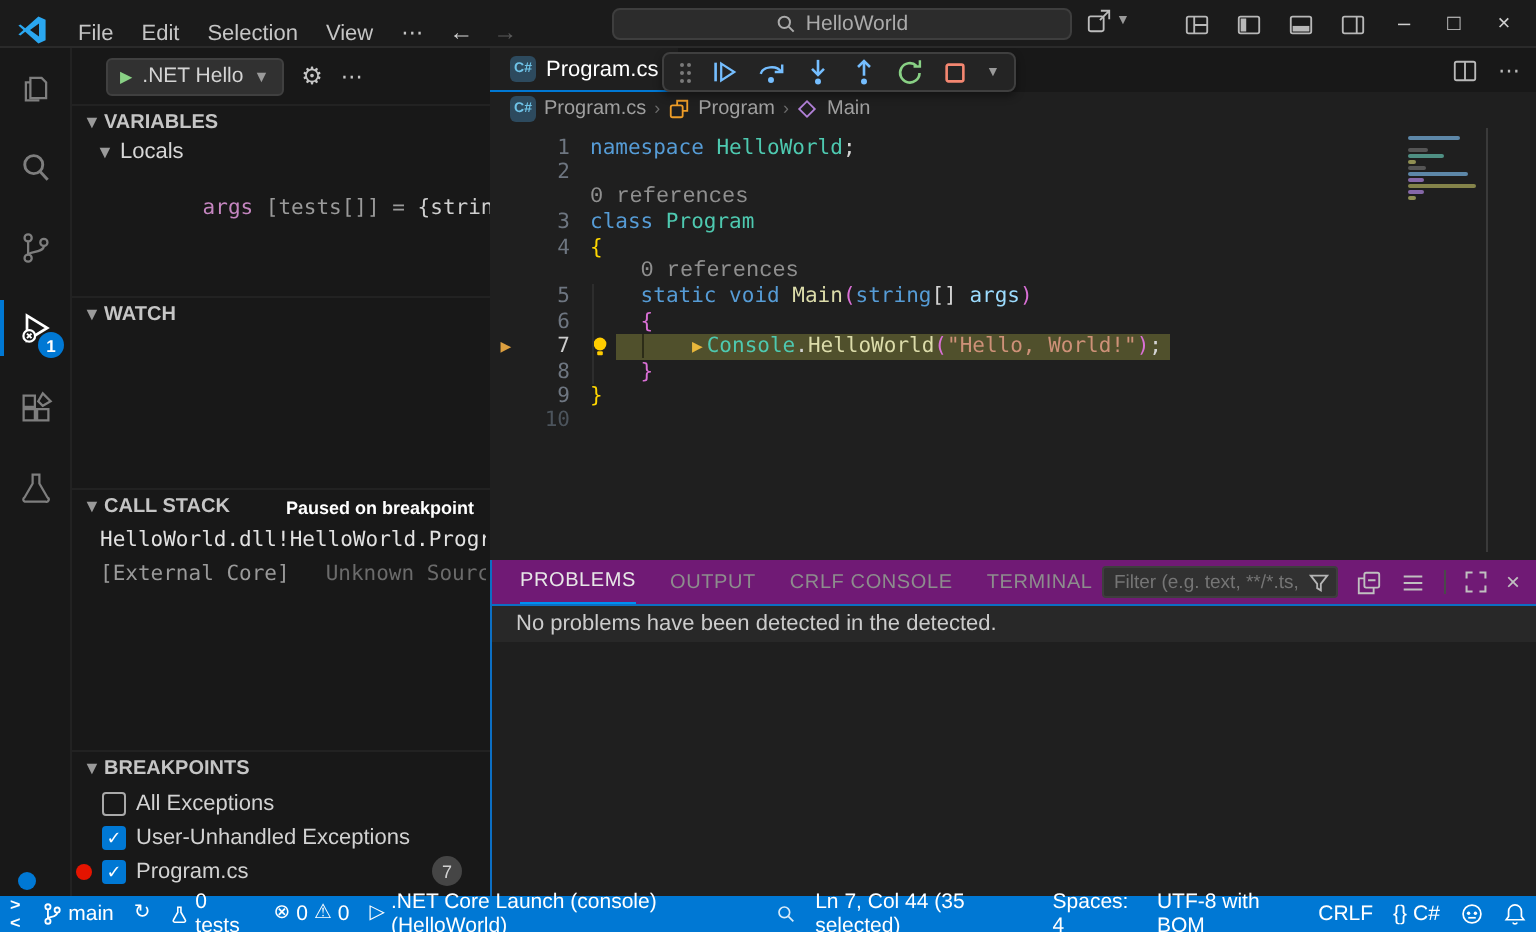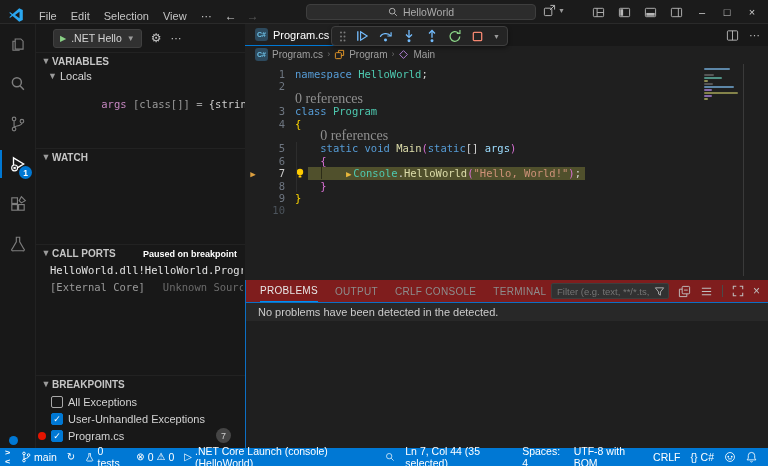--- a/index.html
+++ b/index.html
@@ -60,46 +60,46 @@
 #breadcrumbs .sep{color:#6c6c6c;font-size:9px}
 .bc-item{display:flex;align-items:center;gap:4px}
 
 #code{position:absolute;top:38px;left:0;right:0;bottom:0;font-family:"DejaVu Sans Mono",monospace;font-size:10.5px;padding-top:6px}
 .cl{display:flex;height:12.4px;line-height:12.4px;white-space:pre;position:relative}
 .glyph{width:16px;flex:0 0 16px;text-align:center}
 .num{width:24px;flex:0 0 24px;text-align:right;color:#6e7681;padding-right:0}
 .num.dim{color:#4c545c}
 .num.active{color:#cccccc}
 .txt{padding-left:10px;display:flex;align-items:center}
-.lens{font-size:14px;color:#8f8f8f;font-family:Liberation Serif, serif}
+.lens{font-size:11px;color:#8f8f8f;font-family:Liberation Mono, monospace}
 .tk-kw{color:#569cd6}.tk-type{color:#4ec9b0}.tk-fn{color:#dcdcaa}.tk-str{color:#ce9178}
 .tk-pun{color:#d4d4d4}.tk-b1{color:#ffd700}.tk-b2{color:#da70d6}.tk-var{color:#9cdcfe}
 .cl.cur .band{background:rgba(255,255,90,.22);padding-right:4px}
 .bp-cur{color:#dc9f3f;font-size:9px}
 .inline-arrow{color:#e8b73b;font-size:9px;margin-right:2px}
 .bulb{width:12px;display:inline-flex;align-items:center;margin-right:1px}
 .guide{position:absolute;width:1px;background:#343434;z-index:2}
 #minimap{position:absolute;right:24px;top:2px;width:46px;bottom:4px;border-right:1px solid #3a3a3a;padding:4px 4px 0 6px}
 .mk{height:2px;margin-bottom:1px;border-radius:1px}
 
 #panel{position:absolute;top:280px;left:245px;right:0;bottom:18px;background:#1e1e1e;border-left:1px solid #0c6fc4}
-#panel-head{position:absolute;top:0;left:0;right:0;height:22px;display:flex;align-items:flex-start;background:#7f1d1d;padding-left:14px;gap:17px}
+#panel-head{position:absolute;top:0;left:0;right:0;height:22px;display:flex;align-items:flex-start;background:#701a75;padding-left:14px;gap:17px}
 .ptab{font-size:10px;color:#8d8d8d;letter-spacing:.3px;height:22px;display:flex;align-items:center}
 .ptab.active{color:#e7e7e7;border-bottom:1px solid #0090f1}
 #panel-right{position:absolute;right:8px;top:0;height:22px;display:flex;align-items:center;gap:9px;color:#c0c0c0}
 #filter-box{width:118px;height:16px;background:#313131;border:1px solid #3e3e3e;border-radius:2px;display:flex;align-items:center;padding:0 3px 0 5px;gap:3px}
 #filter-box input{flex:1;min-width:0;background:transparent;border:none;outline:none;color:#9a9a9a;font-size:9.5px;font-family:"Liberation Sans",sans-serif}
 .p-sep{width:1px;height:12px;background:#4a4a4a}
 #panel-content{position:absolute;top:22px;left:0;right:0;bottom:0;border-top:1px solid #0c6fc4;background:#1f1f1f}
 #panel-msg{height:18px;display:flex;align-items:center;padding-left:12px;font-size:11px;color:#cccccc;background:rgba(255,255,255,.045)}
 
 #statusbar{position:absolute;left:0;right:0;bottom:0;height:18px;background:#0078d4;display:flex;align-items:center;color:#fff;font-size:10.5px;z-index:40}
 .sb-item{display:flex;align-items:center;gap:3px;padding:0 5px;height:18px}
 .sb-gl{font-size:10px;line-height:10px}
-#sb-right{margin-left:auto;display:flex;align-items:center;padding-right:6px}
+#sb-right{margin-left:auto;display:flex;align-items:center;padding-right:0}
 #remote-gl{font-weight:bold;letter-spacing:-2px;font-size:9px;transform:scaleY(.9)}
 </style>
 </head>
 <body>
 
 <div id="titlebar">
   <svg id="logo" viewBox="0 0 16 16">
       <path fill="#2aa7f0" d="M11.2 1.2L4.6 7.1 2.2 5.2l-1 .6L3.7 8 1.2 10.2l1 .6 2.4-1.9 6.6 5.9 3.6-1.7V2.9L11.2 1.2zM11.5 4.7v6.6L7 8l4.5-3.3z"></path>
     </svg>
   <div id="menus"><span class="menu-item">File</span><span class="menu-item">Edit</span><span class="menu-item">Selection</span><span class="menu-item">View</span><span class="menu-item">⋯</span></div>
@@ -202,31 +202,31 @@
 
   <div class="sect-head" style="top:28px">
     <span class="chev">▼</span>
     <span>VARIABLES</span>
   </div>
   <div id="var-scope">
     <span class="chev">▼</span>
     <span>Locals</span>
   </div>
   <div id="var-row" class="mono">
-    <span class="v-name">args</span><span class="v-type"> [class[]] </span><span class="v-eq">= </span><span class="v-val">{string[0]}</span>
+    <span class="v-name">args</span><span class="v-type"> [tests[]] </span><span class="v-eq">= </span><span class="v-val">{string[0]}</span>
   </div>
 
   <div class="sect-head" style="top:124px">
     <span class="chev">▼</span>
     <span>WATCH</span>
   </div>
 
   <div class="sect-head" style="top:220px">
     <span class="chev">▼</span>
-    <span>CALL PORTS</span>
+    <span>CALL STACK</span>
     <span id="cs-badge">Paused on breakpoint</span>
   </div>
   <div class="frame f1 mono" style="top:240px">HelloWorld.dll!HelloWorld.Program.M</div>
   <div class="frame f2 mono" style="top:257px">
     <span>[External Core]</span><span class="sub">Unknown Source</span>
   </div>
 
   <div class="sect-head" style="top:351px">
     <span class="chev">▼</span>
     <span>BREAKPOINTS</span>
@@ -327,21 +327,21 @@
   </div>
 
   <div id="code">
     <div id="code-lines">
         <div class="cl"><span class="glyph"></span><span class="num">1</span><span class="txt"><span class="tk-kw">namespace</span><span class="tk-type"> HelloWorld</span><span class="tk-pun">;</span></span></div>
         <div class="cl"><span class="glyph"></span><span class="num">2</span><span class="txt"></span></div>
         <div class="cl"><span class="glyph"></span><span class="num"></span><span class="txt"><span class="lens" style="margin-left: 0px;">0 references</span></span></div>
         <div class="cl"><span class="glyph"></span><span class="num">3</span><span class="txt"><span class="tk-kw">class</span><span class="tk-type"> Program</span></span></div>
         <div class="cl"><span class="glyph"></span><span class="num">4</span><span class="txt"><span class="tk-b1">{</span></span></div>
         <div class="cl"><span class="glyph"></span><span class="num"></span><span class="txt"><span class="lens" style="margin-left: 25.2px;">0 references</span></span></div>
-        <div class="cl"><span class="glyph"></span><span class="num">5</span><span class="txt"><span class="tk-pun">    </span><span class="tk-kw">static void</span><span class="tk-fn"> Main</span><span class="tk-b2">(</span><span class="tk-kw">static</span><span class="tk-pun">[] </span><span class="tk-var">args</span><span class="tk-b2">)</span></span></div>
+        <div class="cl"><span class="glyph"></span><span class="num">5</span><span class="txt"><span class="tk-pun">    </span><span class="tk-kw">static void</span><span class="tk-fn"> Main</span><span class="tk-b2">(</span><span class="tk-kw">string</span><span class="tk-pun">[] </span><span class="tk-var">args</span><span class="tk-b2">)</span></span></div>
         <div class="cl"><span class="glyph"></span><span class="num">6</span><span class="txt"><span class="tk-pun">    </span><span class="tk-b2">{</span></span></div>
         <div class="cl cur"><span class="glyph"><span class="bp-cur">▶</span></span><span class="num active">7</span><span class="txt"><span class="bulb"><svg width="10" height="11" viewBox="0 0 10 11">
                 <circle cx="5" cy="4" r="3.2" fill="#ffcc00"></circle>
                 <rect x="3.6" y="7.6" width="2.8" height="2" rx=".5" fill="#ffcc00"></rect>
               </svg></span><span class="band"><span class="tk-pun">      </span><span class="inline-arrow">▶</span><span class="tk-type">Console</span><span class="tk-pun">.</span><span class="tk-fn">HelloWorld</span><span class="tk-b2">(</span><span class="tk-str">"Hello, World!"</span><span class="tk-b2">)</span><span class="tk-pun">;</span></span></span></div>
         <div class="cl"><span class="glyph"></span><span class="num">8</span><span class="txt"><span class="tk-pun">    </span><span class="tk-b2">}</span></span></div>
         <div class="cl"><span class="glyph"></span><span class="num">9</span><span class="txt"><span class="tk-b1">}</span></span></div>
         <div class="cl"><span class="glyph"></span><span class="num dim">10</span><span class="txt"></span></div>
       </div>
     <div class="guide" style="left:51px;top:80px;height:50px;background:#2d2d2d"></div>

